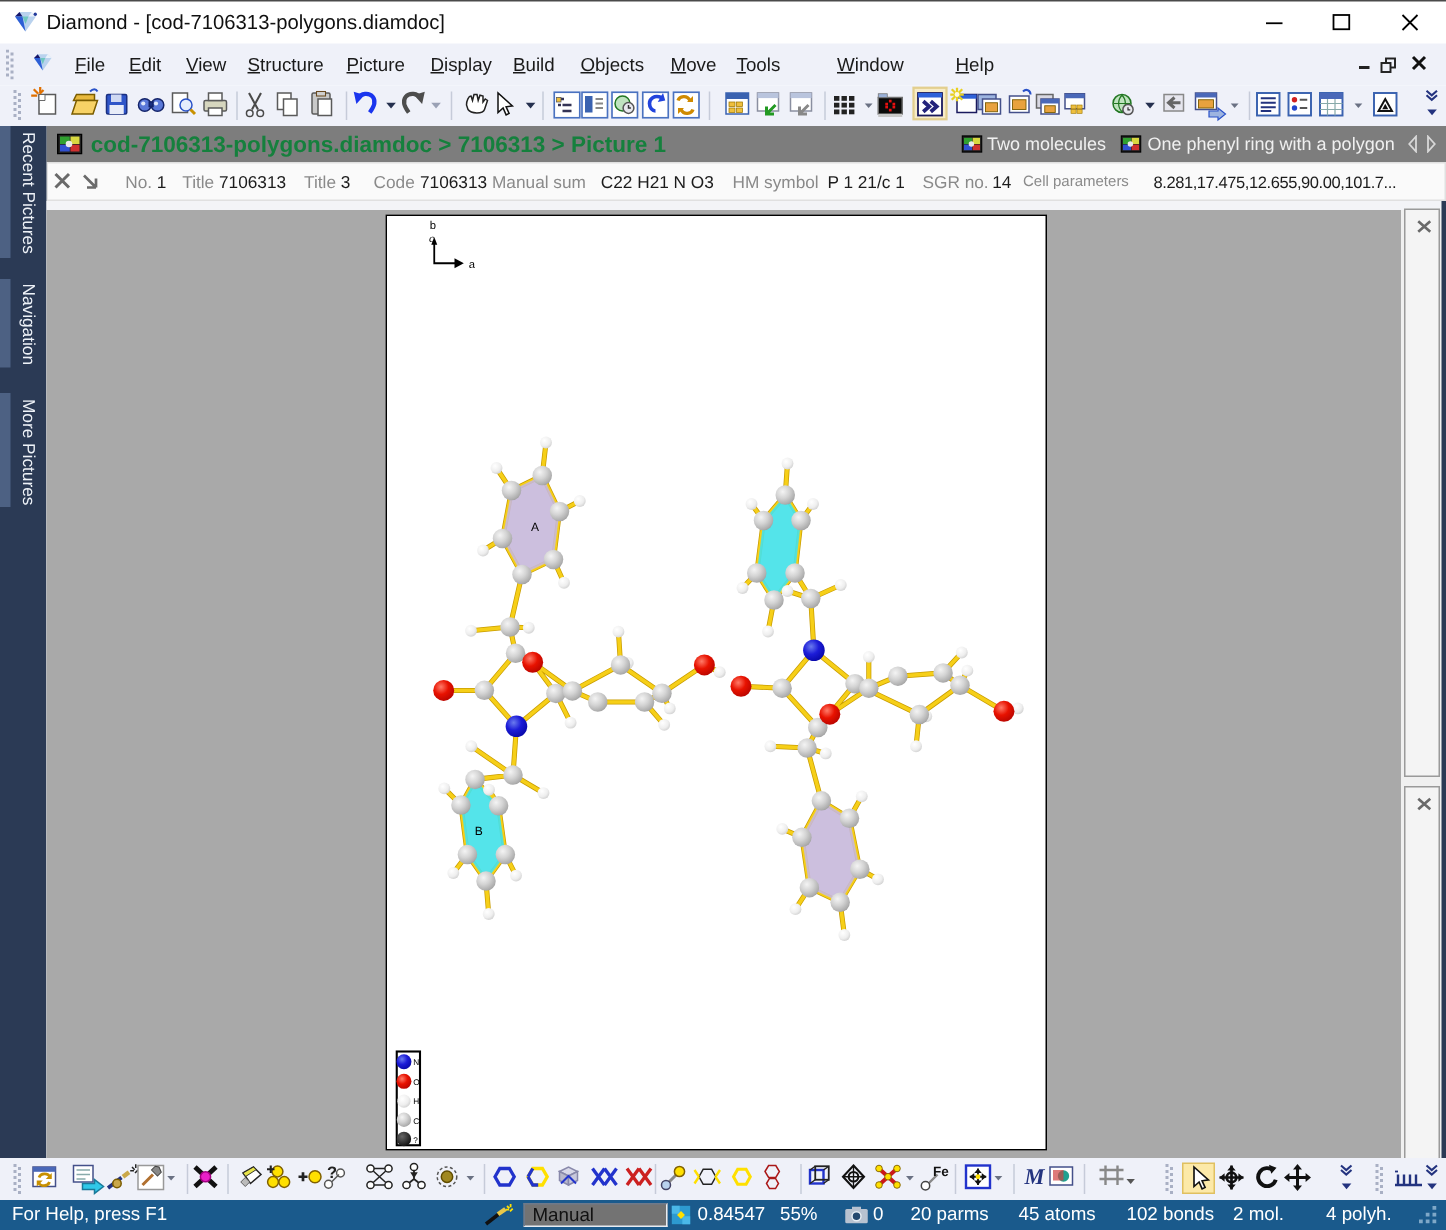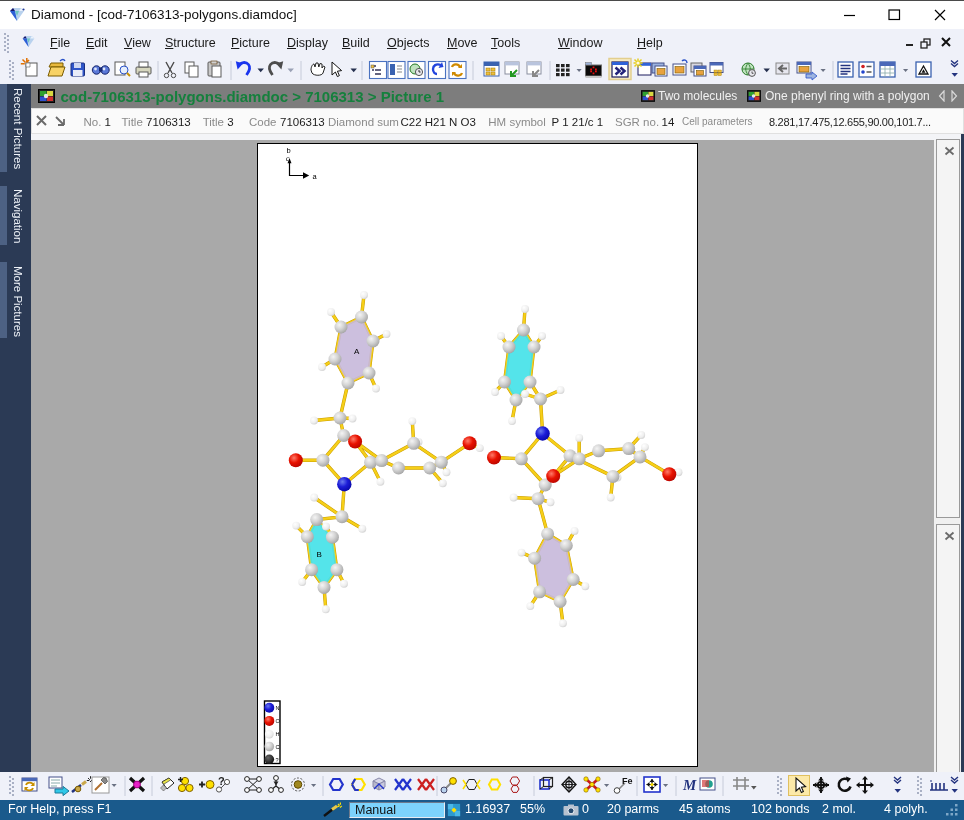--- a/index.html
+++ b/index.html
@@ -335,21 +335,21 @@
 <path d="M20 2l8 8M28 10h-6M28 10v-6" stroke="#6a6a6a" stroke-width="1.8" fill="none"></path>
 </svg>
 <div class="abs lbl" style="left:83.5px;top:115.5px;font-size:11.5px">No.</div>
 <div class="abs val" style="left:104.5px;top:115.5px;font-size:11.5px">1</div>
 <div class="abs lbl" style="left:121.5px;top:115.5px;font-size:11.5px">Title</div>
 <div class="abs val" style="left:146px;top:115.5px;font-size:11.5px">7106313</div>
 <div class="abs lbl" style="left:202.7px;top:115.5px;font-size:11.5px">Title</div>
 <div class="abs val" style="left:227.2px;top:115.5px;font-size:11.5px">3</div>
 <div class="abs lbl" style="left:249px;top:115.5px;font-size:11.5px">Code</div>
 <div class="abs val" style="left:280px;top:115.5px;font-size:11.5px">7106313</div>
-<div class="abs lbl" style="left:328px;top:115.5px;font-size:11.5px">Diamond sum</div>
+<div class="abs lbl" style="left:328px;top:115.5px;font-size:11.5px">Manual sum</div>
 <div class="abs val" style="left:400.5px;top:115.5px;font-size:11.5px">C22 H21 N O3</div>
 <div class="abs lbl" style="left:488.3px;top:115.5px;font-size:11.5px">HM symbol</div>
 <div class="abs val" style="left:551.6px;top:115.5px;font-size:11.5px">P 1 21/c 1</div>
 <div class="abs lbl" style="left:615px;top:115.5px;font-size:11.5px">SGR no.</div>
 <div class="abs val" style="left:661.5px;top:115.5px;font-size:11.5px">14</div>
 <div class="abs lbl" style="left:682px;top:115.5px;font-size:10px">Cell parameters</div>
 <div class="abs val" style="left:769px;top:115.5px;font-size:11px;letter-spacing:-0.28px">8.281,17.475,12.655,90.00,101.7...</div>
 <div class="abs" style="left:0;top:84px;width:31px;height:688px;background:#2b3a55"></div>
 <div class="abs" style="left:0;top:84px;width:7px;height:88px;background:#4d6183"></div>
 <div class="abs" style="left:9px;top:87px;height:84px;width:18px;display:flex;align-items:center;justify-content:center">
@@ -735,27 +735,27 @@
     </g>
     <path d="M951.5 17l3.2 3.8 3.2-3.8z" fill="#23337f"></path>
 </svg>
 <div class="abs" style="left:0;top:800px;width:964px;height:20px;background:#1a5a8c"></div>
 <div class="abs" style="left:8px;top:802px;font-size:12.5px;color:#fff">For Help, press F1</div>
 <svg class="abs" style="left:322px;top:802px" width="22" height="16" viewBox="0 0 22 16">
 <path d="M2 14l9-7" stroke="#111" stroke-width="2.4"></path>
 <path d="M10 7.5l5-3.5" stroke="#e8c84a" stroke-width="3"></path>
 <path d="M16 2l1.6 1.6M18.4 0.6v2.2M15.2 4.4h2.2M19.8 3.8l-1.8 1.8" stroke="#ffe000" stroke-width="1.2"></path>
 </svg>
-<div class="abs" style="left:349px;top:802px;width:96px;height:16px;background:#7dd3fc;border-top:1px solid #6e7a8c;border-left:1px solid #6e7a8c;border-bottom:1px solid #e8ecf2;border-right:1px solid #e8ecf2;font-size:12.5px;color:#111;padding-left:5px">Manual</div>
+<div class="abs" style="left:349px;top:802px;width:96px;height:16px;background:#737373;border-top:1px solid #6e7a8c;border-left:1px solid #6e7a8c;border-bottom:1px solid #e8ecf2;border-right:1px solid #e8ecf2;font-size:12.5px;color:#111;padding-left:5px">Manual</div>
 <svg class="abs" style="left:447px;top:803px" width="14" height="14" viewBox="0 0 16 16">
 <rect x="1" y="1" width="14" height="14" fill="#2d9ad0"></rect>
 <path d="M1 1h6v6H1zM9 9h6v6H9z" fill="#4ab8e8"></path>
 <path d="M5 8l3-3 3 3-3 3z" fill="#ffe000"></path>
 </svg>
-<div class="abs" style="left:465px;top:802px;font-size:12.5px;color:#fff">1.16937</div>
+<div class="abs" style="left:465px;top:802px;font-size:12.5px;color:#fff">0.84547</div>
 <div class="abs" style="left:520px;top:802px;font-size:12.5px;color:#fff">55%</div>
 <svg class="abs" style="left:563px;top:804px" width="16" height="12" viewBox="0 0 16 12">
 <rect x="0.5" y="2" width="15" height="9.5" rx="1" fill="#b8c2d0"></rect>
 <rect x="5" y="0.5" width="6" height="3" fill="#b8c2d0"></rect>
 <circle cx="8" cy="6.8" r="3" fill="#24486e" stroke="#e8eef4" stroke-width="1"></circle>
 </svg>
 <div class="abs" style="left:582px;top:802px;font-size:12.5px;color:#fff">0</div>
 <div class="abs" style="left:607px;top:802px;font-size:12.5px;color:#fff">20 parms</div>
 <div class="abs" style="left:679px;top:802px;font-size:12.5px;color:#fff">45 atoms</div>
 <div class="abs" style="left:751px;top:802px;font-size:12.5px;color:#fff">102 bonds</div>

